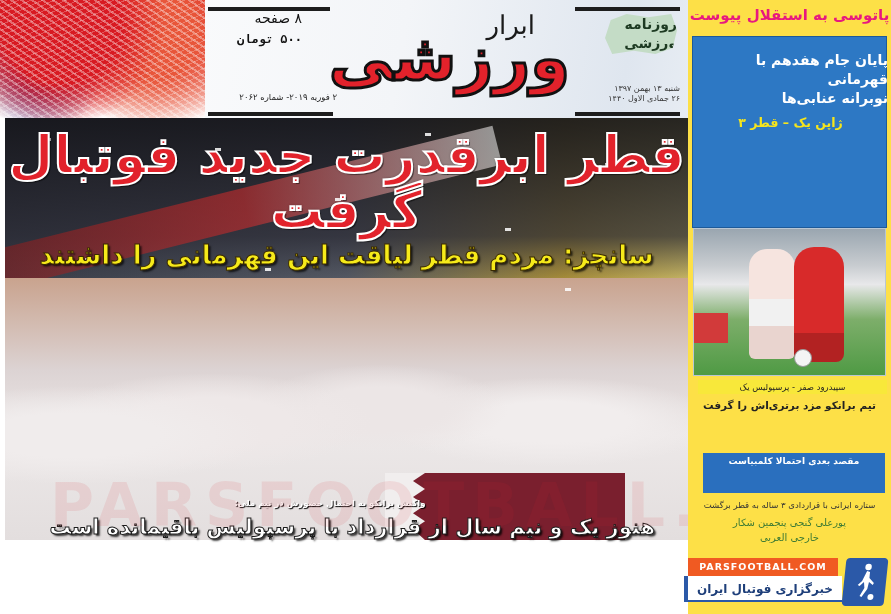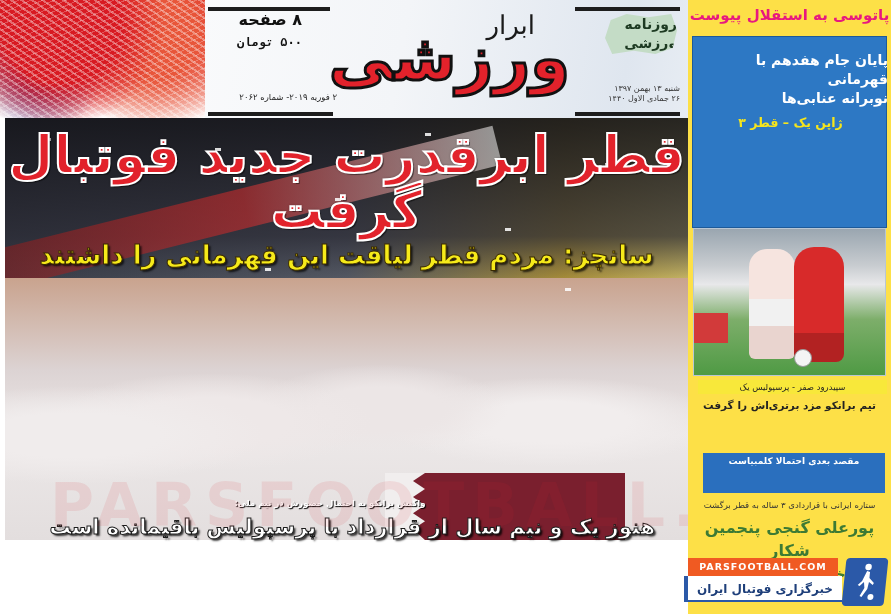--- a/index.html
+++ b/index.html
@@ -14,21 +14,21 @@
       radial-gradient(circle at 75% 30%, #e8563a 0 25%, transparent 55%),
       radial-gradient(circle at 20% 60%, #5b3b8a 0 10%, transparent 35%),
       linear-gradient(180deg, #d41e24 0%, #e4424a 40%, #f4b7b0 75%, #ffffff 100%); }
   .corner-ad::after { content: ""; position: absolute; inset: 0;
     background-image: repeating-linear-gradient(35deg, rgba(255,255,255,.35) 0 2px, transparent 2px 6px),
                       repeating-linear-gradient(-25deg, rgba(255,255,255,.25) 0 1px, transparent 1px 5px); }
   .rule-top { position: absolute; top: 7px; height: 4px; background: #1d1d1d; }
   .rule-bottom { position: absolute; top: 112px; height: 4px; background: #1d1d1d; }
 
   .price-box { position: absolute; left: 212px; top: 10px; width: 90px; text-align: right; direction: rtl; }
-  .price-box .pages { font-family: "DejaVu Sans", sans-serif; font-weight: bold; font-size: 16px; color: #111; display: block; }
+  .price-box .pages { font-family: "DejaVu Sans", sans-serif; font-weight: normal; font-size: 14px; color: #111; display: block; }
   .price-box .price { font-family: Liberation Mono, monospace; font-weight: bold; font-size: 12px; color: #111; display: block; margin-top: 6px; }
   .issue-line { position: absolute; left: 207px; top: 92px; width: 130px; font-size: 8.5px; color: #222; direction: rtl; text-align: right; }
 
   .logo { position: absolute; left: 335px; top: 6px; width: 240px; height: 108px; }
   .logo .abrar { position: absolute; right: 40px; top: 4px; font-size: 26px; font-weight: normal; color: #1a1a1a; direction: rtl; font-family: "DejaVu Serif", serif; }
   .logo .main { position: absolute; left: 0; top: 20px; width: 235px; text-align: center; font-size: 64px; font-weight: bold; color: #e2222b;
     -webkit-text-stroke: 3px #111; direction: rtl; font-family: "DejaVu Sans", sans-serif; letter-spacing: -2px; line-height: 1; }
 
   .tagline-badge { position: absolute; left: 605px; top: 14px; width: 72px; height: 40px; background: #c4dcc6; clip-path: polygon(8% 15%, 30% 0, 60% 8%, 92% 0, 100% 40%, 94% 85%, 70% 100%, 40% 92%, 10% 100%, 0 60%); display: flex; flex-direction: column; align-items: center; justify-content: center; direction: rtl; }
   .tagline-badge span { font-size: 14px; font-weight: bold; color: #1d3a22; line-height: 1.35; }
@@ -47,21 +47,21 @@
   .sb-photo .player-red { position: absolute; left: 100px; top: 18px; width: 50px; height: 115px; background: linear-gradient(180deg,#d82a2a 0 75%, #b22222 75%); border-radius: 20px 20px 8px 8px; }
   .sb-photo .ball { position: absolute; left: 100px; top: 120px; width: 18px; height: 18px; border-radius: 50%; background: #f4f4f4; border: 1px solid #999; }
   .sb-photo .ad-board { position: absolute; left: 0; top: 84px; width: 34px; height: 30px; background: #d23a3a; }
   .sb-caption-yellow { position: absolute; left: 10px; top: 380px; width: 189px; height: 14px; background: #f8e83a; text-align: center; direction: rtl; font-size: 8.5px; color: #222; line-height: 14px; }
   .sb-sub1 { position: absolute; left: 0; top: 399px; width: 203px; text-align: center; direction: rtl; font-size: 10.5px; font-weight: bold; color: #222; }
   .sb-title-pink2 { position: absolute; left: 0; top: 423px; width: 203px; text-align: center; direction: rtl; font-size: 15px; font-weight: bold; color: #e7197f; }
   .sb-blue-band { position: absolute; left: 15px; top: 453px; width: 182px; height: 40px; background: #2a6fbe; }
   .sb-blue-band .kicker { position: absolute; left: 0; top: 3px; width: 182px; text-align: center; direction: rtl; color: #ffffff; font-size: 9px; font-weight: bold; }
   .sb-blue-band .headline { position: absolute; left: 0; top: 19px; width: 182px; height: 20px; background: #ffffff; text-align: center; direction: rtl; color: #111; font-size: 12px; font-weight: bold; line-height: 20px; }
   .sb-sub2 { position: absolute; left: 0; top: 500px; width: 203px; text-align: center; direction: rtl; font-size: 8.5px; color: #333; }
-  .sb-green { position: absolute; left: 0; top: 516px; width: 203px; text-align: center; direction: rtl; font-size: 16px; font-weight: bold; color: #3d7a34; line-height: 1.45; }
+  .sb-green { position: absolute; left: 0; top: 516px; width: 203px; text-align: center; direction: rtl; font-size: 10px; font-weight: normal; color: #3d7a34; line-height: 1.45; }
 
   
   .pars-banner { position: absolute; left: 684px; top: 556px; width: 205px; height: 58px; }
   .pars-banner .orange { position: absolute; left: 4px; top: 2px; width: 150px; height: 18px; background: #f05a22; color: #ffffff; font-size: 9.5px; font-weight: bold; text-align: center; line-height: 18px; letter-spacing: 1px; }
   .pars-banner .white { position: absolute; left: 0; top: 20px; width: 158px; height: 26px; background: #ffffff; border-left: 4px solid #2b59a8; border-bottom: 2px solid #2b59a8; color: #1e3f7a; font-size: 12px; font-weight: bold; text-align: center; line-height: 26px; direction: rtl; }
   .pars-banner .logo-box { position: absolute; left: 160px; top: 2px; width: 42px; height: 48px; background: #2b59a8; border-radius: 4px; transform: skewX(-6deg); display: flex; align-items: center; justify-content: center; }
   .pars-banner .logo-box svg { width: 26px; height: 38px; }
 
   
   .main-photo { position: absolute; left: 5px; top: 118px; width: 683px; height: 422px; overflow: hidden;

